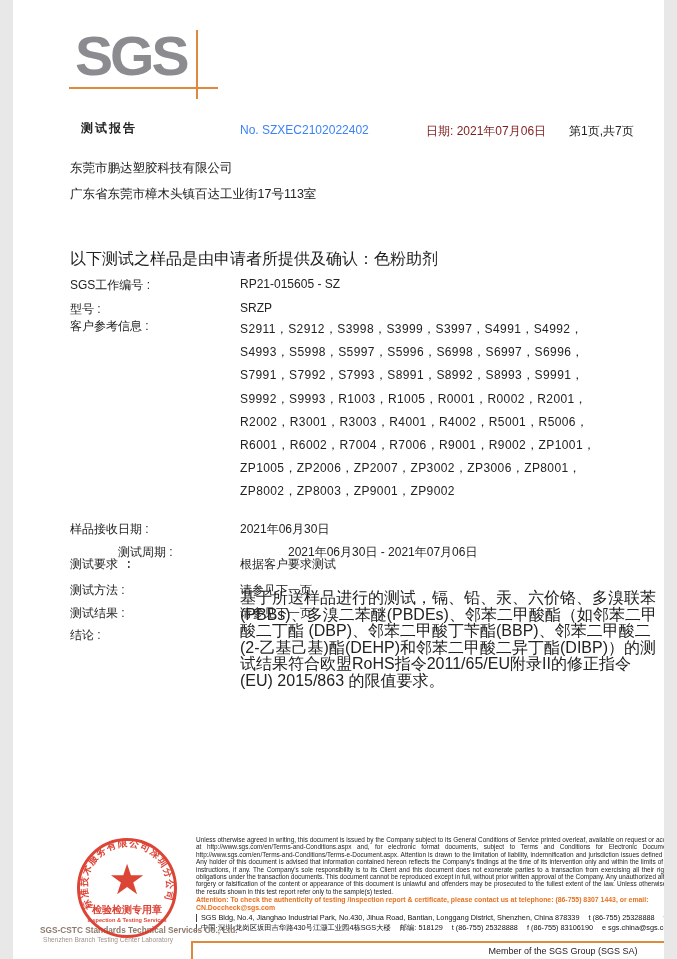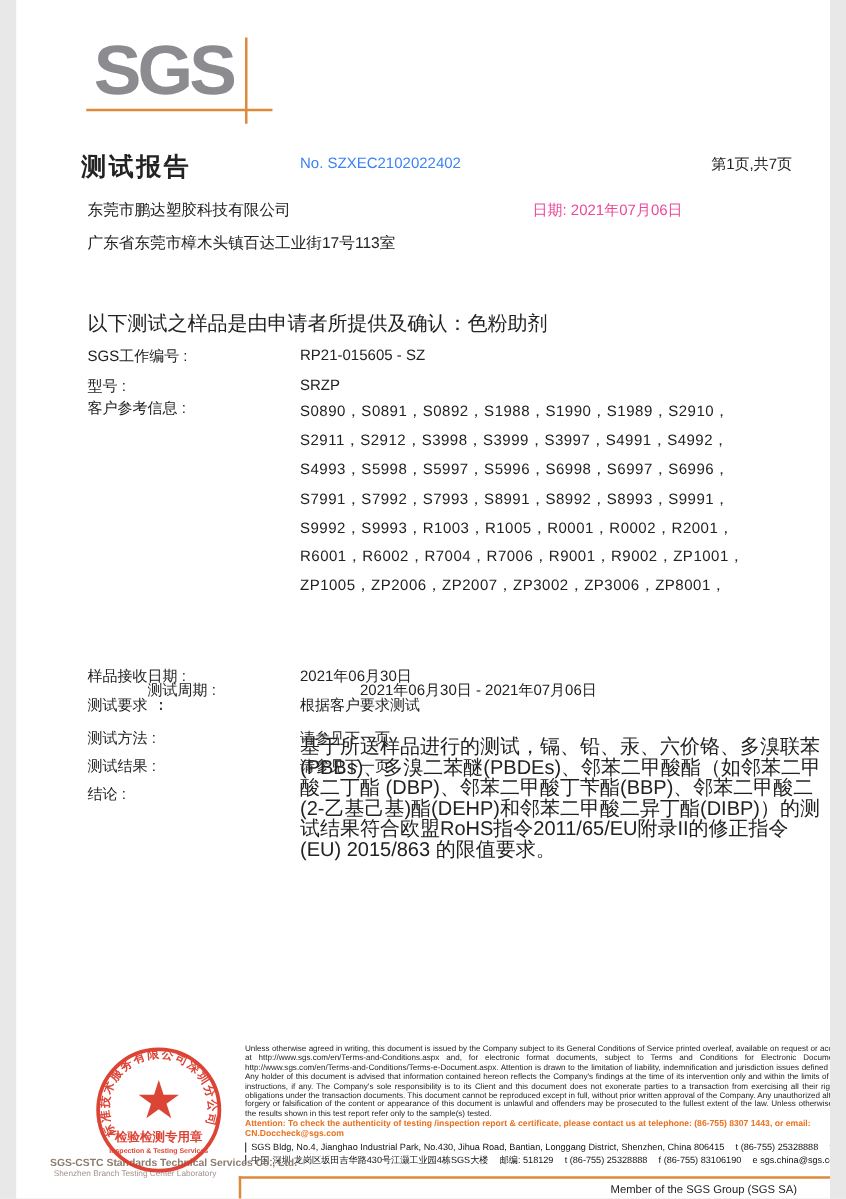--- a/index.html
+++ b/index.html
@@ -13,36 +13,36 @@
 
   
   .logo-text {
     left:62px; top:28px; font-size:56px; font-weight:bold; color:#8b8b90;
     letter-spacing:-3px; transform:scaleX(1.02); transform-origin:left top;
     line-height:1;
   }
   .logo-vline { left:183px; top:30px; width:2px; height:69px; background:#de8a3c; }
   .logo-hline { left:56px; top:87px; width:149px; height:2px; background:#de8a3c; }
 
-  .report-title { left:52px; top:120px; font-size:20px; font-weight:bold; letter-spacing:2px; color:#222;text-align:right; }
+  .report-title { left:68px; top:120px; font-size:12px; font-weight:bold; letter-spacing:2px; color:#222;text-align:right; }
   .report-no    { left:227px; top:123px; font-size:12px; color:#3b82f6; }
-  .report-date  { left:413px; top:123px; font-size:12px; color:#ec4899;margin-top:37px; }
+  .report-date  { left:413px; top:123px; font-size:12px; color:#7f1d1d; }
   .report-pages { left:556px; top:123px; font-size:12px; color:#222; }
 
   .company-name    { left:57px; top:160px; font-size:12.5px; color:#222; }
   .company-address { left:57px; top:186px; font-size:12.5px; color:#222; }
 
   
   .intro { left:57px; top:249px; font-size:16px; color:#222; }
   .lbl { left:57px;  font-size:12px; color:#222; }
   .val { left:227px; font-size:12px; color:#222; }
   .r-job  { top:277px; } .r-model{ top:301px; }
   .r-ref  { top:318px; }
   .ref-lines div { line-height:23.2px; letter-spacing:0.4px; }
-  .r-recv { top:521px;margin-top:12px; } .r-period { top:544px;margin-left:48px; }
+  .r-recv { top:521px; } .r-period { top:544px;margin-left:48px; }
   .r-req  { top:556px;font-family:Liberation Mono, monospace; } .r-method { top:582px; }
   .r-result { top:605px; } .r-concl { top:627px; }
   .concl-text { left:227px; top:590px; width:420px; font-size:16px; line-height:16.6px; color:#222; }
 
   
   .footer-block { left:183px; top:836px; width:490px; }
   .legal { font-size:6.45px; line-height:7.4px; text-align:justify; color:#1c1c1c; }
   .attention { margin-top:1px; font-size:6.9px; line-height:7.9px; font-weight:bold; color:#e8711f; }
   .addr-row { margin-top:1.5px; padding-left:4px; border-left:1px solid #444;
               font-size:7.3px; line-height:8.6px; color:#111; white-space:nowrap; }
@@ -76,27 +76,28 @@
   <div class="abs intro">以下测试之样品是由申请者所提供及确认：色粉助剂</div>
 
   <div class="abs lbl r-job">SGS工作编号 :</div>
   <div class="abs val r-job">RP21-015605 - SZ</div>
 
   <div class="abs lbl r-model">型号 :</div>
   <div class="abs val r-model">SRZP</div>
 
   <div class="abs lbl r-ref">客户参考信息 :</div>
   <div class="abs val r-ref ref-lines">
-    <div>S0890，S0891，S0892，S1988，S1990，S1989，S2910，</div>
     <div>S2911，S2912，S3998，S3999，S3997，S4991，S4992，</div>
     <div>S4993，S5998，S5997，S5996，S6998，S6997，S6996，</div>
     <div>S7991，S7992，S7993，S8991，S8992，S8993，S9991，</div>
     <div>S9992，S9993，R1003，R1005，R0001，R0002，R2001，</div>
+    <div>R2002，R3001，R3003，R4001，R4002，R5001，R5006，</div>
     <div>R6001，R6002，R7004，R7006，R9001，R9002，ZP1001，</div>
     <div>ZP1005，ZP2006，ZP2007，ZP3002，ZP3006，ZP8001，</div>
+    <div>ZP8002，ZP8003，ZP9001，ZP9002</div>
   </div>
 
   <div class="abs lbl r-recv">样品接收日期 :</div>
   <div class="abs val r-recv">2021年06月30日</div>
 
   <div class="abs lbl r-period">测试周期 :</div>
   <div class="abs val r-period">2021年06月30日 - 2021年07月06日</div>
 
   <div class="abs lbl r-req">测试要求 :</div>
   <div class="abs val r-req">根据客户要求测试</div>
@@ -107,21 +108,21 @@
   <div class="abs lbl r-result">测试结果 :</div>
   <div class="abs val r-result">请参见下一页</div>
 
   <div class="abs lbl r-concl">结论 :</div>
   <div class="abs concl-text">基于所送样品进行的测试，镉、铅、汞、六价铬、多溴联苯(PBBs)、多溴二苯醚(PBDEs)、邻苯二甲酸酯（如邻苯二甲酸二丁酯 (DBP)、邻苯二甲酸丁苄酯(BBP)、邻苯二甲酸二(2-乙基己基)酯(DEHP)和邻苯二甲酸二异丁酯(DIBP)）的测试结果符合欧盟RoHS指令2011/65/EU附录II的修正指令(EU) 2015/863 的限值要求。</div>
 
   <div class="abs footer-block">
     <div class="legal">Unless otherwise agreed in writing, this document is issued by the Company subject to its General Conditions of Service printed overleaf, available on request or accessible at http://www.sgs.com/en/Terms-and-Conditions.aspx and, for electronic format documents, subject to Terms and Conditions for Electronic Documents at http://www.sgs.com/en/Terms-and-Conditions/Terms-e-Document.aspx. Attention is drawn to the limitation of liability, indemnification and jurisdiction issues defined therein. Any holder of this document is advised that information contained hereon reflects the Company's findings at the time of its intervention only and within the limits of Client's instructions, if any. The Company's sole responsibility is to its Client and this document does not exonerate parties to a transaction from exercising all their rights and obligations under the transaction documents. This document cannot be reproduced except in full, without prior written approval of the Company. Any unauthorized alteration, forgery or falsification of the content or appearance of this document is unlawful and offenders may be prosecuted to the fullest extent of the law. Unless otherwise stated the results shown in this test report refer only to the sample(s) tested.</div>
     <div class="attention">Attention: To check the authenticity of testing /inspection report &amp; certificate, please contact us at telephone: (86-755) 8307 1443, or email: CN.Doccheck@sgs.com</div>
     <div class="addr-row">
-      <span>SGS Bldg, No.4, Jianghao Industrial Park, No.430, Jihua Road, Bantian, Longgang District, Shenzhen, China 806415</span><span>t (86-755) 25328888</span><span>f (86-755) 83106190</span>
+      <span>SGS Bldg, No.4, Jianghao Industrial Park, No.430, Jihua Road, Bantian, Longgang District, Shenzhen, China 878339</span><span>t (86-755) 25328888</span><span>f (86-755) 83106190</span>
     </div>
     <div class="addr-row">
       <span>中国·深圳·龙岗区坂田吉华路430号江灏工业园4栋SGS大楼</span><span>邮编: 518129</span><span>t (86-755) 25328888</span><span>f (86-755) 83106190</span><span>e sgs.china@sgs.com</span>
     </div>
   </div>
   <div class="abs footer-hline"></div>
   <div class="abs footer-vline"></div>
   <div class="abs member-line">Member of the SGS Group (SGS SA)</div>
 
   <div class="abs lab-line1">SGS-CSTC Standards Technical Services Co., Ltd.</div>

